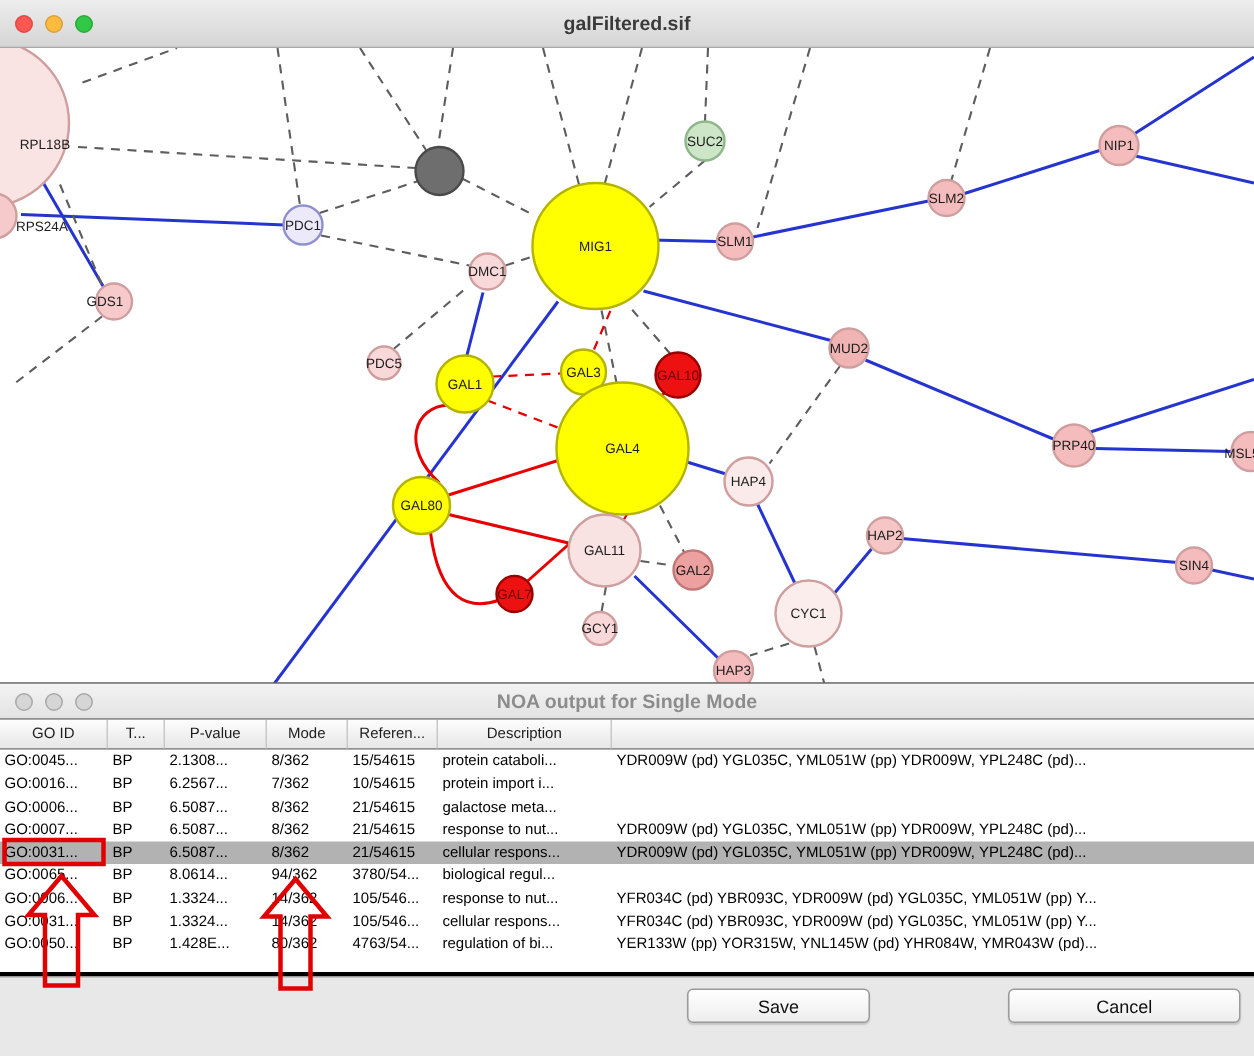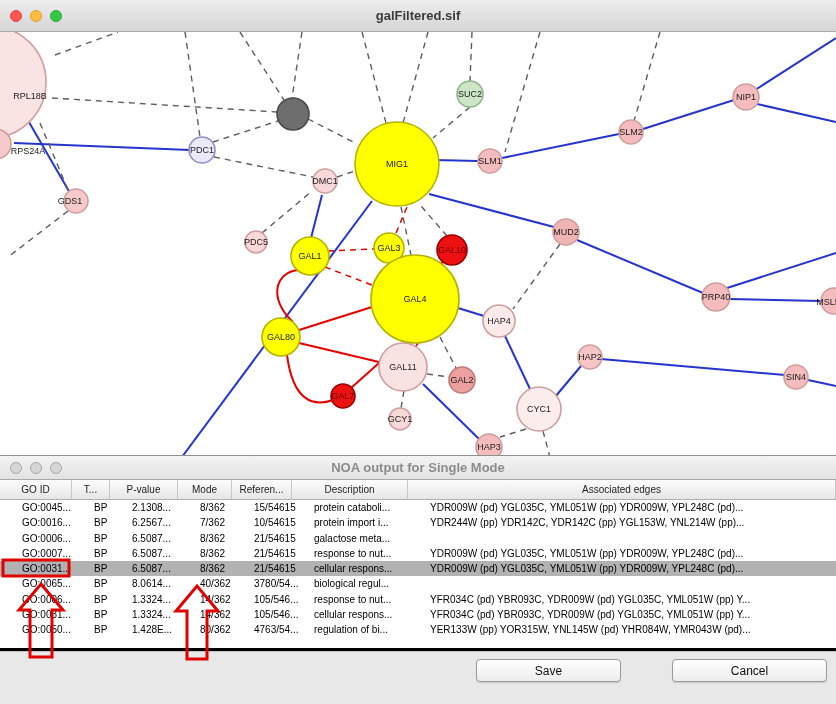--- a/index.html
+++ b/index.html
@@ -28,32 +28,32 @@
   
   .table-window { height:249px; position:relative; background:#000000;
                   border-top:1px solid #8f8f8f; }
   .thead { display:grid; grid-template-columns:72px 38px 68px 54px 60px 116px 1fr;
            background:linear-gradient(#fdfdfd,#e6e6e6);
            border-bottom:1px solid #b0b0b0; height:20px; }
   .th { font-size:10px; color:#1d1d1d; text-align:center; line-height:19px;
         border-right:1px solid #c8c8c8; overflow:hidden; white-space:nowrap; }
   .tbody { height:148px; overflow:hidden; background:#fff; }
   .trow { display:grid; grid-template-columns:72px 38px 68px 54px 60px 116px 1fr;
-          height:15.3px;padding-left:19px; }
+          height:15.3px; }
   .td { font-size:10px; color:#000; line-height:15px; padding:0 3px;
         white-space:nowrap; overflow:hidden; }
 
   
   .button-bar { position:absolute; left:0; right:0; bottom:0; height:53px;
                 background:#e8e8e8; border-top:1px solid #c2c2c2; }
   .mac-btn { position:absolute; top:7px; height:23px; border:1px solid #9a9a9a;
              border-radius:4px; background:linear-gradient(#ffffff,#ededed);
              font-family:"Liberation Sans", sans-serif; font-size:12px; color:#111;
              box-shadow:0 1px 1px rgba(0,0,0,.15); cursor:default; }
-  #save-btn   { left:476px; width:145px; }
+  #save-btn   { left:458px; width:122px; }
   #cancel-btn { left:672px; width:155px; }
 
   
   .annotations { position:absolute; left:0; top:0; pointer-events:none; z-index:20; }
 </style>
 </head>
 <body>
 
 <div class="graph-window">
   <div class="titlebar">
@@ -191,40 +191,38 @@
     <div class="title">NOA output for Single Mode</div>
   </div>
 
   <div class="thead" id="thead">
       <div class="th">GO ID</div>
       <div class="th">T...</div>
       <div class="th">P-value</div>
       <div class="th">Mode</div>
       <div class="th">Referen...</div>
       <div class="th">Description</div>
-      <div class="th">Associated edges</div>
     </div>
   <div class="tbody" id="tbody">
       <div class="trow">
         <div class="td">GO:0045...</div>
         <div class="td">BP</div>
         <div class="td">2.1308...</div>
         <div class="td">8/362</div>
         <div class="td">15/54615</div>
         <div class="td">protein cataboli...</div>
         <div class="td">YDR009W (pd) YGL035C, YML051W (pp) YDR009W, YPL248C (pd)...</div>
       </div>
       <div class="trow">
         <div class="td">GO:0016...</div>
         <div class="td">BP</div>
         <div class="td">6.2567...</div>
         <div class="td">7/362</div>
         <div class="td">10/54615</div>
         <div class="td">protein import i...</div>
-        <div class="td">YDR244W (pp) YDR142C, YDR142C (pp) YGL153W, YNL214W (pp)...</div>
       </div>
       <div class="trow">
         <div class="td">GO:0006...</div>
         <div class="td">BP</div>
         <div class="td">6.5087...</div>
         <div class="td">8/362</div>
         <div class="td">21/54615</div>
         <div class="td">galactose meta...</div>
       </div>
       <div class="trow">
@@ -242,21 +240,21 @@
         <div class="td">6.5087...</div>
         <div class="td">8/362</div>
         <div class="td">21/54615</div>
         <div class="td">cellular respons...</div>
         <div class="td">YDR009W (pd) YGL035C, YML051W (pp) YDR009W, YPL248C (pd)...</div>
       </div>
       <div class="trow">
         <div class="td">GO:0065...</div>
         <div class="td">BP</div>
         <div class="td">8.0614...</div>
-        <div class="td">40/362</div>
+        <div class="td">94/362</div>
         <div class="td">3780/54...</div>
         <div class="td">biological regul...</div>
       </div>
       <div class="trow">
         <div class="td">GO:0006...</div>
         <div class="td">BP</div>
         <div class="td">1.3324...</div>
         <div class="td">14/362</div>
         <div class="td">105/546...</div>
         <div class="td">response to nut...</div>

